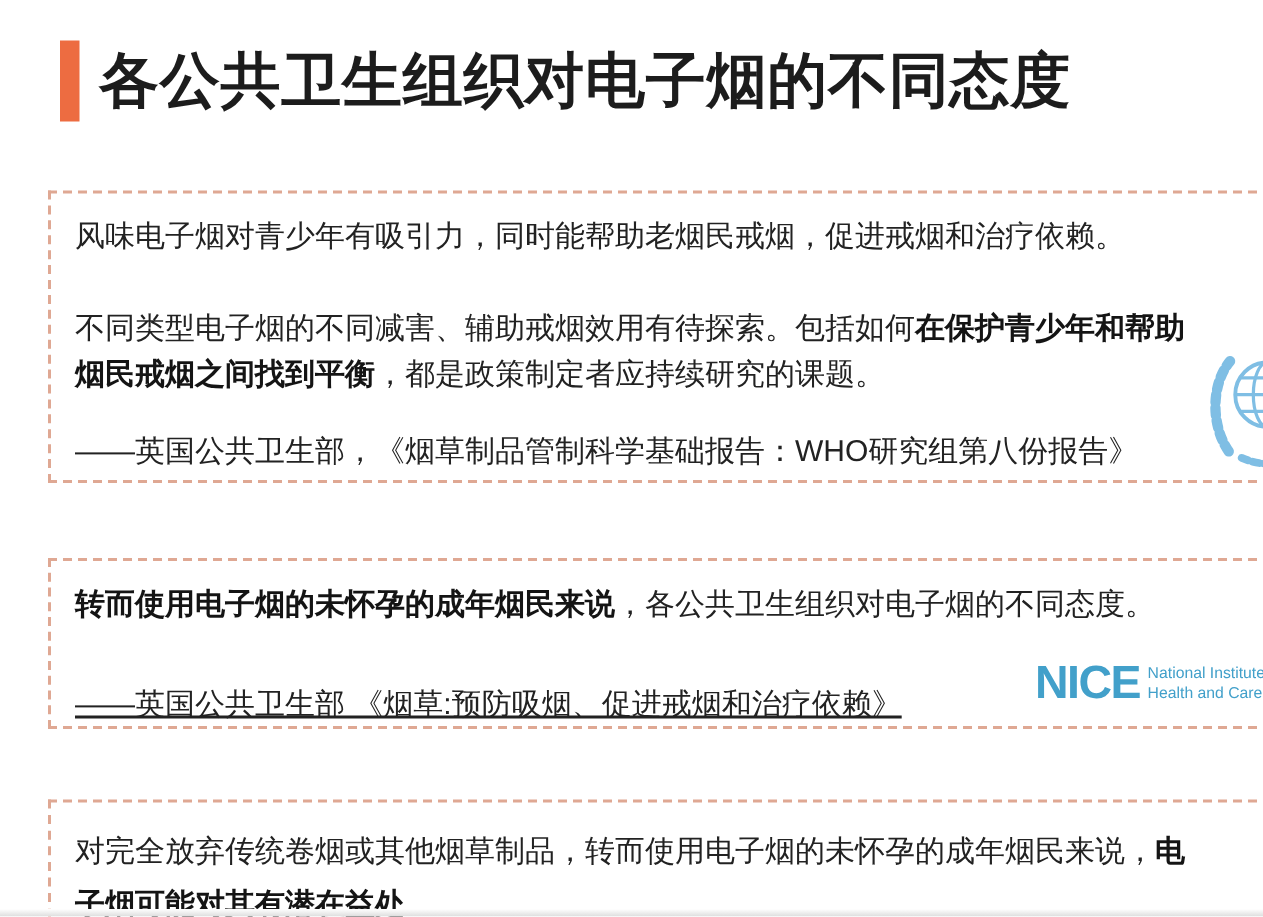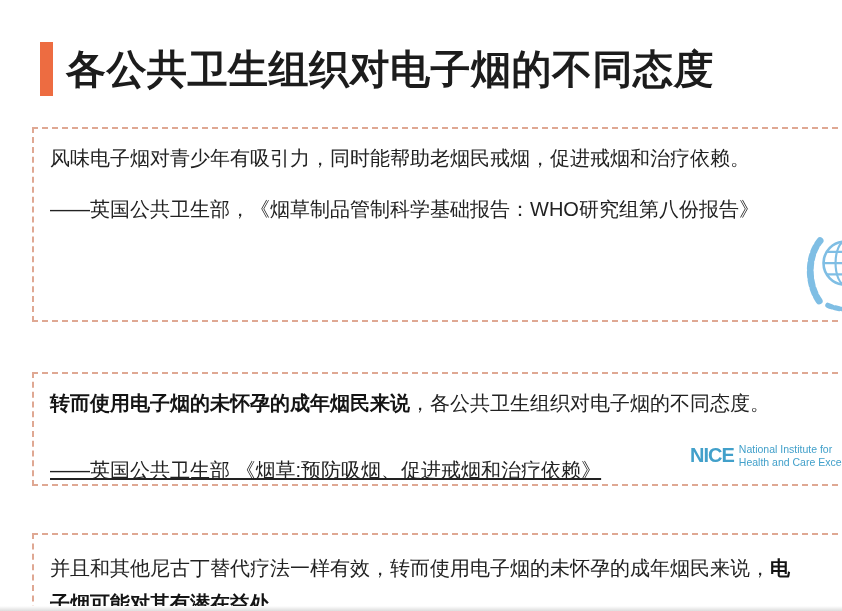--- a/index.html
+++ b/index.html
@@ -5,21 +5,21 @@
   html, body { margin: 0; padding: 0; }
   body {
     width: 842px; height: 611px; overflow: hidden;
     background: #ffffff;
     font-family: "Liberation Sans", "DejaVu Sans", sans-serif;
   }
   .stage { position: relative; width: 842px; height: 611px; overflow: hidden; }
 
   
   .title-row {
-    position: absolute; left: 40px; top: 42px;
+    position: absolute; left: 40px; top: 27px;
     display: flex; align-items: center; gap: 13px;
   }
   .accent-bar { width: 13px; height: 54px; background: #ED6C41; flex: none; }
   .page-title {
     margin: 0; font-size: 40px; font-weight: 700; color: #1c1c1c;
     letter-spacing: 0.5px; white-space: nowrap; line-height: 54px;
   }
 
   
   .quote-box {
@@ -42,40 +42,41 @@
 
   
   .who-logo { position: absolute; left: 768px; top: 98px; width: 86px; height: 86px; }
 
   
   .nice-logo {
     position: absolute; left: 656px; top: 66px;
     display: flex; align-items: flex-start; gap: 5px;
     color: #42A0CA; white-space: nowrap;
   }
-  .nice-acronym { font-size: 20px; font-weight: 700; line-height: 30px; letter-spacing: -1px; }
+  .nice-acronym { font-size: 31px; font-weight: 700; line-height: 30px; letter-spacing: -1px; }
   .nice-text { font-size: 10.5px; line-height: 12.5px; margin-top: 3px; }
 
   .bottom-fade {
     position: absolute; left: 0; bottom: 0; width: 842px; height: 5px;
     background: linear-gradient(#ffffff, #dddddd);
   }
 </style>
 </head>
 <body>
 
 <div class="stage">
 
   <div class="title-row">
     <div class="accent-bar"></div>
     <h1 class="page-title">各公共卫生组织对电子烟的不同态度</h1>
   </div>
 
   <div class="quote-box box-who">
     <p>风味电子烟对青少年有吸引力，同时能帮助老烟民戒烟，促进戒烟和治疗依赖。</p>
+    <p class="p-gap-lg"><span>不同类型电子烟的不同减害、辅助戒烟效用有待探索。包括如何</span><b>在保护青少年和帮助烟民戒烟之间找到平衡</b><span>，都是政策制定者应持续研究的课题。</span></p>
     <p class="attribution-who">——英国公共卫生部，《烟草制品管制科学基础报告：WHO研究组第八份报告》</p>
     <svg class="who-logo" viewBox="0 0 100 100" aria-hidden="true">
       <g stroke="#7FBEE4" fill="none">
         <circle cx="50" cy="42" r="25" stroke-width="3"></circle>
         <ellipse cx="50" cy="42" rx="11" ry="25" stroke-width="2.5"></ellipse>
         <line x1="25" y1="42" x2="75" y2="42" stroke-width="2.5"></line>
         <line x1="29" y1="29" x2="71" y2="29" stroke-width="2.5"></line>
         <line x1="29" y1="55" x2="71" y2="55" stroke-width="2.5"></line>
         <path d="M20,86 C6,66 6,34 21,16" stroke-width="8" stroke-dasharray="6 4" stroke-linecap="round"></path>
         <path d="M80,86 C94,66 94,34 79,16" stroke-width="8" stroke-dasharray="6 4" stroke-linecap="round"></path>
@@ -90,17 +91,17 @@
     <div class="nice-logo">
       <span class="nice-acronym">NICE</span>
       <span class="nice-text">
         <span>National Institute for</span><br>
         <span>Health and Care Excellence</span>
       </span>
     </div>
   </div>
 
   <div class="quote-box box-us">
-    <p><span>并且和其他尼古丁替代疗法一样有效，转而使用电子烟的未怀孕的成年烟民来说，</span><b>电子烟可能对其有潜在益处</b></p>
+    <p><span>对完全放弃传统卷烟或其他烟草制品，转而使用电子烟的未怀孕的成年烟民来说，</span><b>电子烟可能对其有潜在益处</b></p>
   </div>
 
   <div class="bottom-fade"></div>
 </div>
 
 </body></html>

